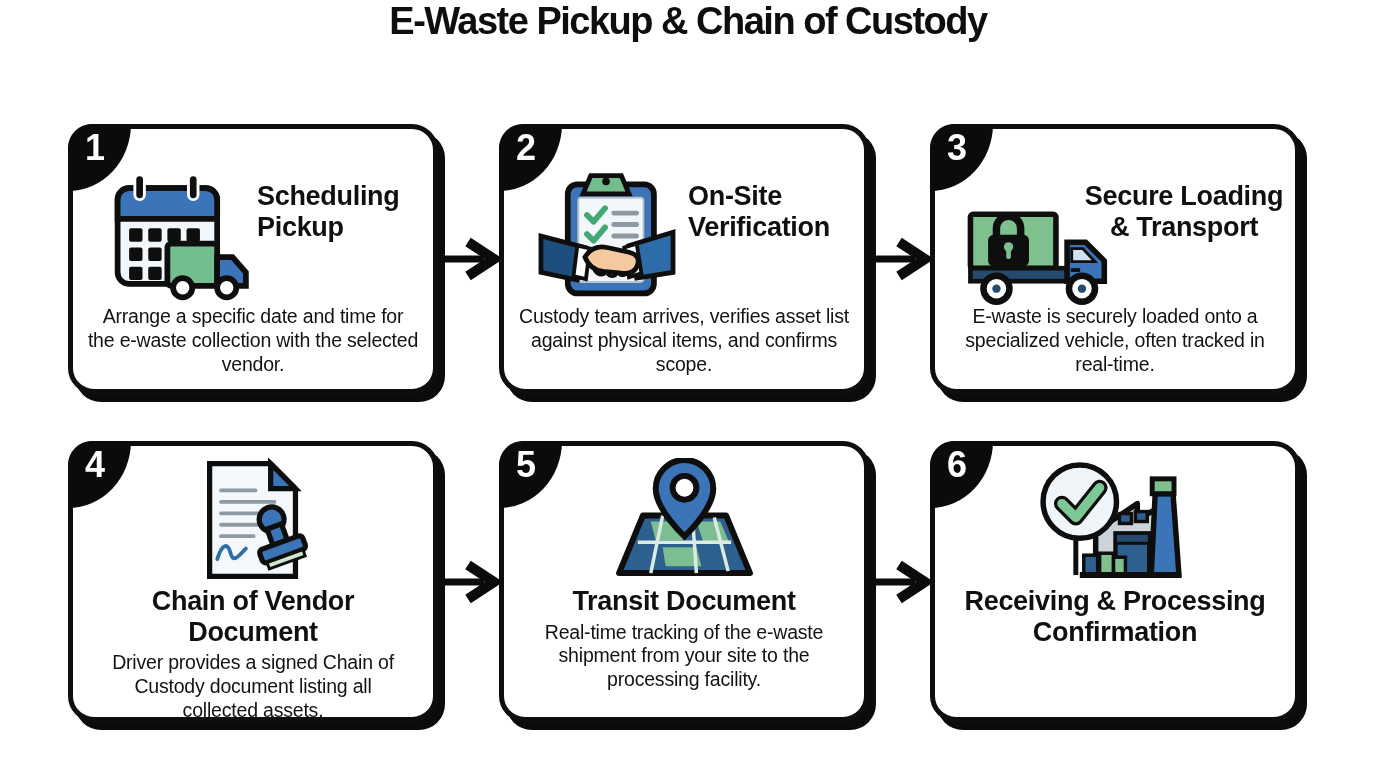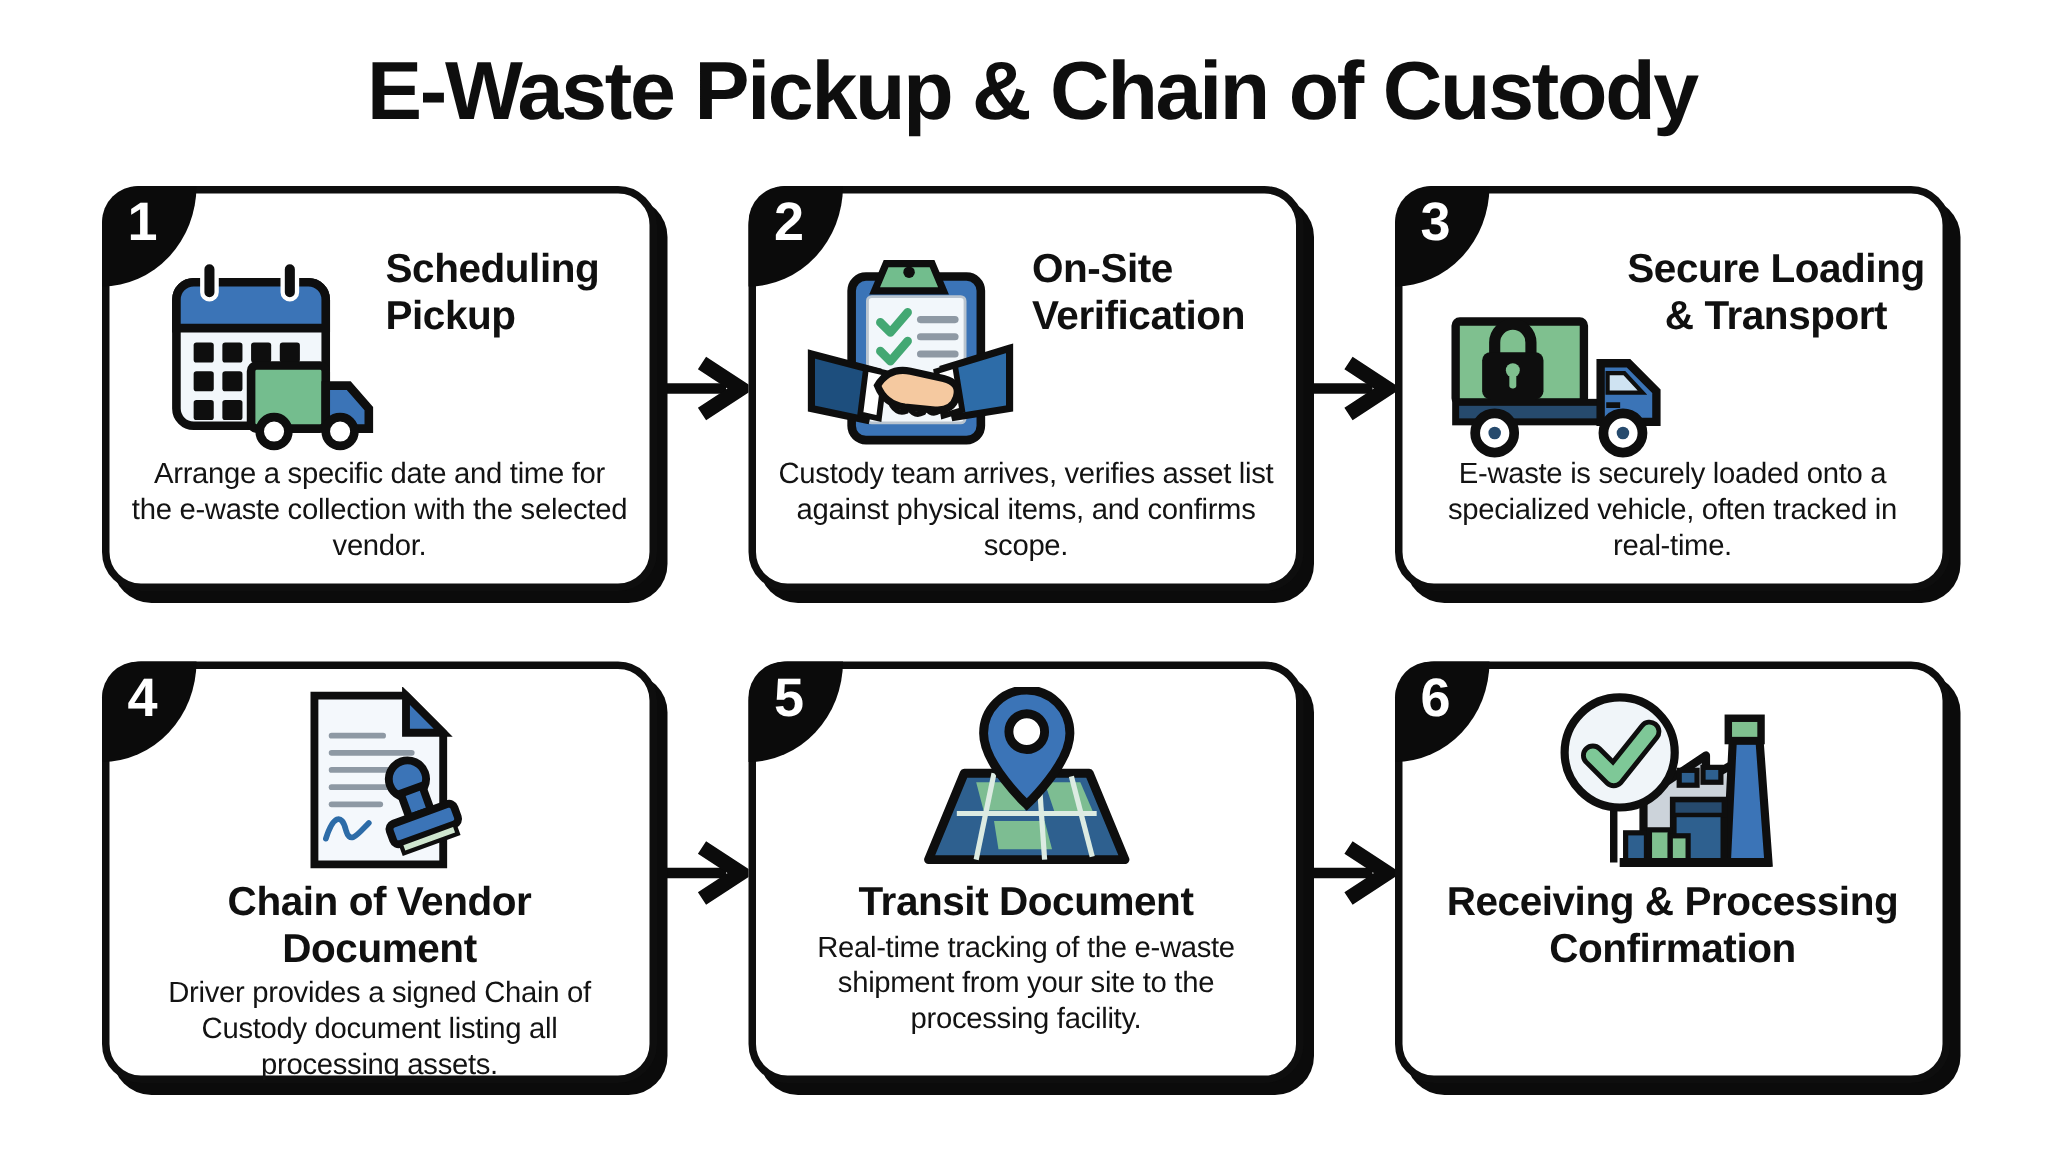--- a/index.html
+++ b/index.html
@@ -6,23 +6,23 @@
   html,body { margin:0; padding:0; }
   body {
     width:1376px; height:768px;
     background:#ffffff;
     font-family:"Liberation Sans", sans-serif;
     color:#101010;
   }
   .page { position:relative; width:1376px; height:768px; overflow:hidden; background:#ffffff; }
 
   .main-title {
-    margin:0; padding-top:28px;
+    margin:0; 
     text-align:center;
-    font-size:55px; font-weight:700; letter-spacing:-1.5px;
+    font-size:38px; font-weight:700; letter-spacing:-1.5px;
     color:#0e0e0e;
   }
 
   .rows { position:absolute; left:68px; top:124px; width:1240px; }
   .row { display:flex; align-items:flex-start; }
   .row1 { margin-bottom:47px; }
 
   .card {
     position:relative;
     width:370px; flex:none;
@@ -45,21 +45,21 @@
   .badge span {
     position:absolute; top:3px; left:17px;
     color:#ffffff; font-size:36px; font-weight:700;
   }
 
   
   .card.h .head { position:relative; height:160px; flex:none; }
   .card.h .icon-box { position:absolute; left:28px; top:40px; width:150px; height:134px; }
   .card.h .icon-box svg { width:100%; height:100%; }
   .card.h .card-title {
-    position:absolute; left:184px; top:35px; width:178px;
+    position:absolute; left:184px; top:52px; width:178px;
     margin:0; font-size:27px; font-weight:700; line-height:1.13; letter-spacing:-0.3px;
   }
   .card.center-title .icon-box { top:62px; width:158px; }
   .card.center-title .card-title { left:138px; width:222px; text-align:center; }
 
   
   .card.v .icon-box { margin:12px auto 0; width:165px; height:124px; flex:none; }
   .card.v .icon-box svg { width:100%; height:100%; }
   .card.v .card-title {
     margin:4px auto 0; max-width:334px;
@@ -221,21 +221,21 @@
             <path d="M42,106 c5,-16 11,-18 14,-6 c3,11 9,2 16,-5" stroke="#2d6ca8" stroke-width="4" fill="none" stroke-linecap="round"></path>
             <g transform="rotate(-20 112 100)">
               <circle cx="112" cy="62" r="13" fill="#3b74b7" stroke="#0e0e0e" stroke-width="5.5"></circle>
               <rect x="104" y="70" width="16" height="18" fill="#3b74b7" stroke="#0e0e0e" stroke-width="5.5"></rect>
               <rect x="88" y="88" width="48" height="15" rx="4" fill="#3b74b7" stroke="#0e0e0e" stroke-width="5.5"></rect>
               <rect x="92" y="103" width="40" height="7" fill="#cfe6cf" stroke="#0e0e0e" stroke-width="3"></rect>
             </g>
           </svg>
         </div>
         <h2 class="card-title">Chain of Vendor Document</h2>
-        <p class="desc">Driver provides a signed Chain of Custody document listing all processing assets.</p>
+        <p class="desc">Driver provides a signed Chain of Custody document listing all collected assets.</p>
       </section>
 
       <div class="arrow">
         <svg viewBox="0 0 61 44">
           <path d="M0,22 H46" stroke="#0b0b0b" stroke-width="7" fill="none"></path>
           <path d="M30,5 L56,22 L30,39" stroke="#0b0b0b" stroke-width="10" fill="none" stroke-linejoin="miter"></path>
         </svg>
       </div>
 
       <section class="card v">

